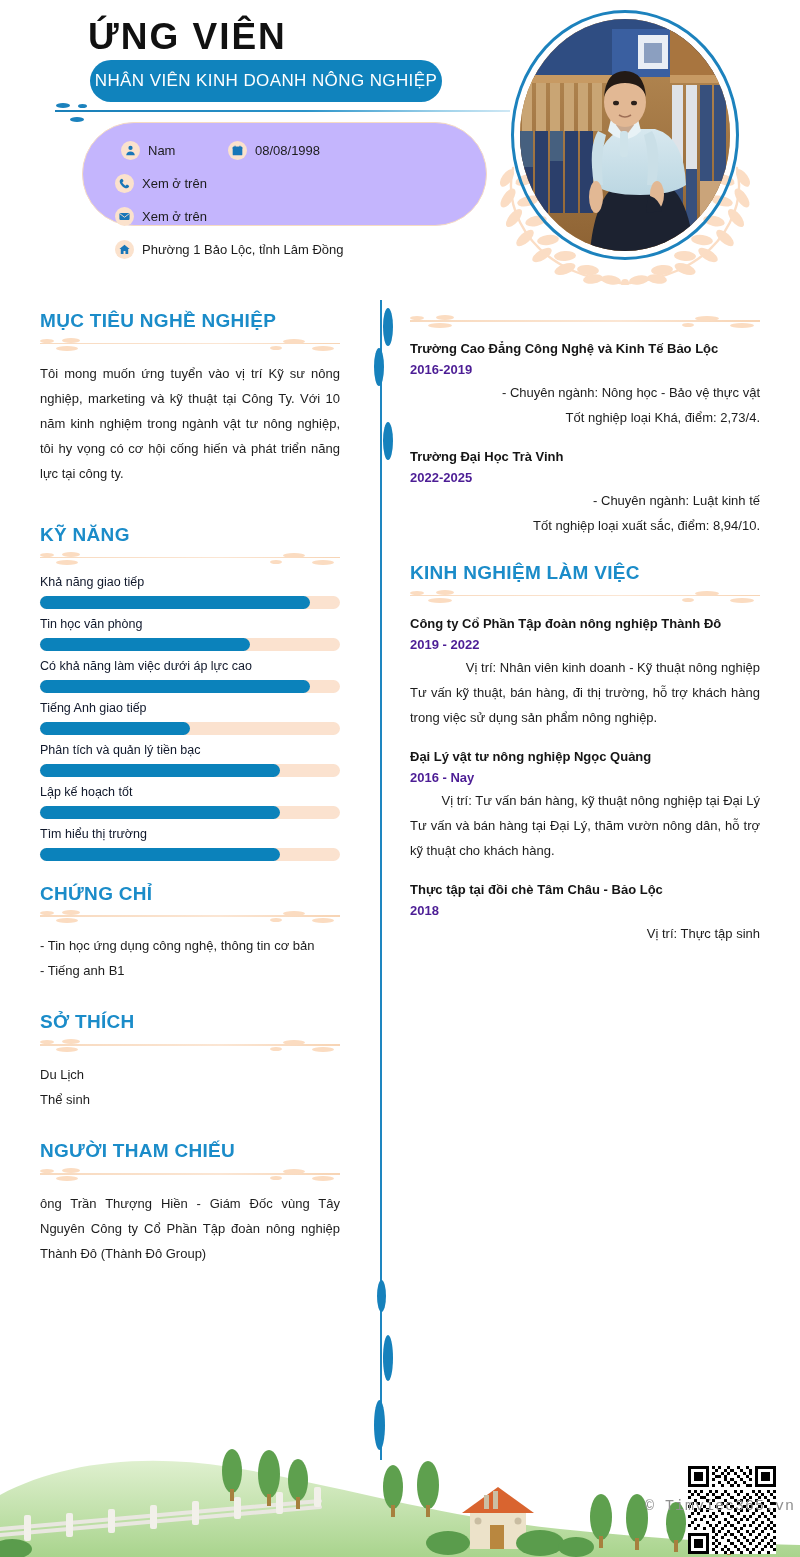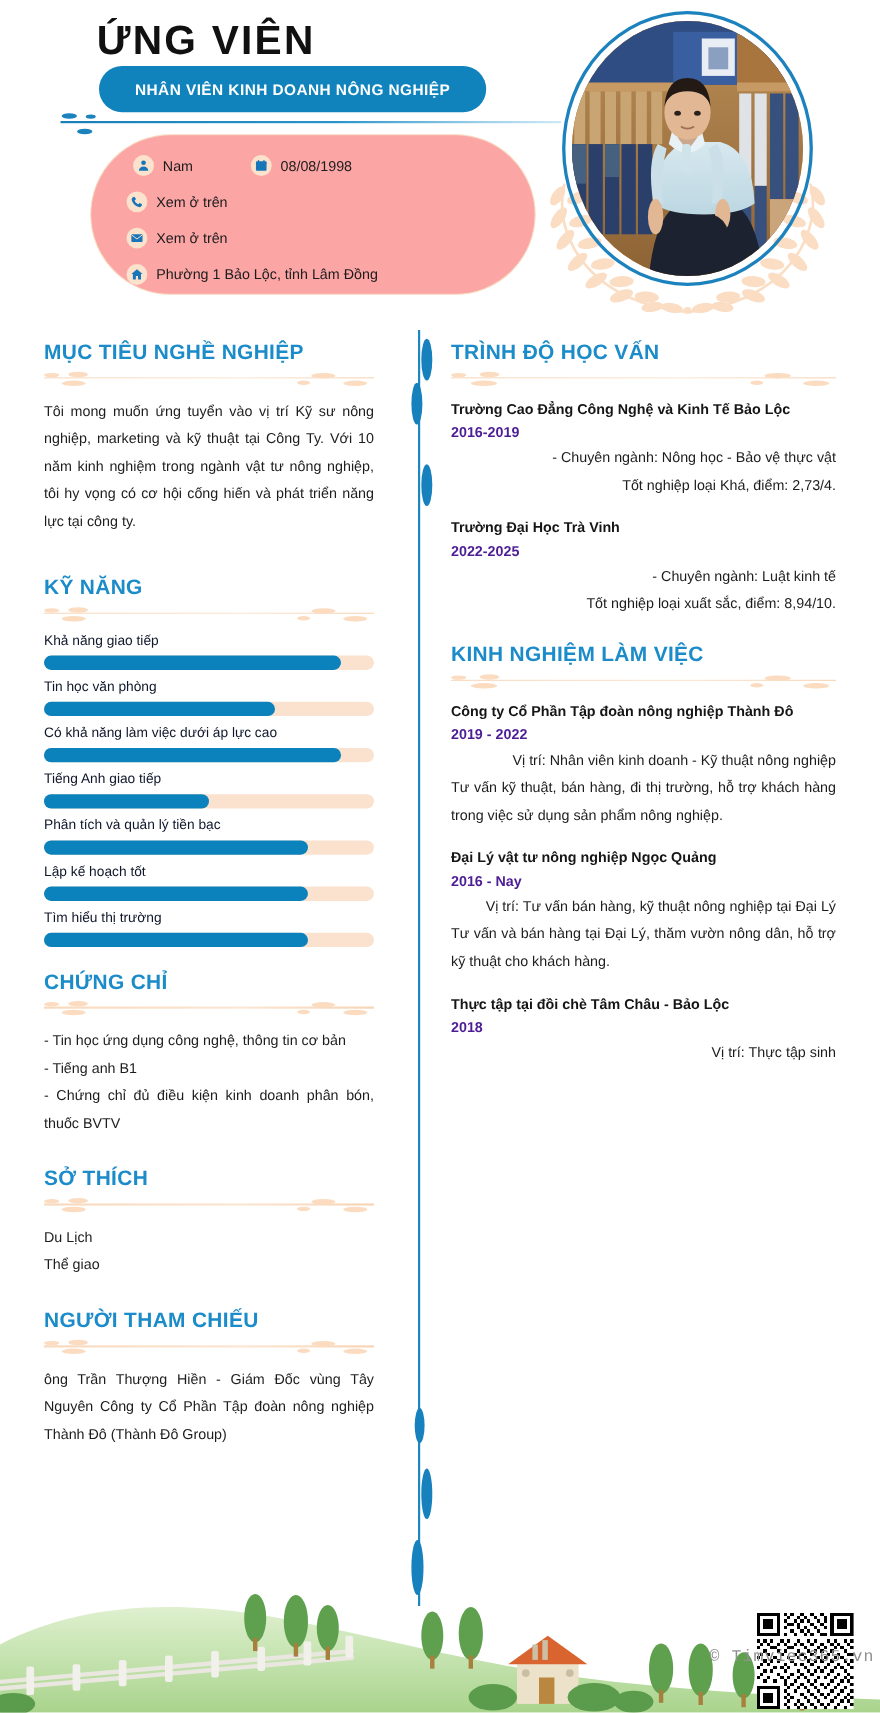--- a/index.html
+++ b/index.html
@@ -16,35 +16,35 @@
   .title-name {
     position: absolute; left: 88px; top: 16px;
     font-size: 37px; font-weight: 700; letter-spacing: 2px;
     color: #111111; font-family: "Liberation Sans", sans-serif;
   }
   .title-badge {
     position: absolute; left: 90px; top: 60px;
     width: 352px; height: 42px; border-radius: 21px;
     background: #1083bd; color: #ffffff;
     display: flex; align-items: center; justify-content: center;
-    font-size: 14px; font-weight: 700; letter-spacing: 0.4px;
+    font-size: 17px; font-weight: 400; letter-spacing: 0.4px;
   }
   .hdr-rule {
     position: absolute; left: 55px; top: 110px; width: 455px; height: 2px;
     background: linear-gradient(to right, #1a7fb8 0%, #2a93c9 55%, #9fd2ea 85%, #cfe8f5 100%);
   }
   .hdr-dot { position: absolute; background: #1b82bd; border-radius: 50%; }
   .d1 { left: 56px; top: 103px;  width: 14px; height: 5px; }
   .d2 { left: 78px; top: 104px;  width: 9px;  height: 4px; }
   .d3 { left: 70px; top: 117px;  width: 14px; height: 5px; }
 
   .contact-box {
     position: absolute; left: 82px; top: 122px;
-    width: 405px; height: 146px;
-    border: 1.6px solid #f6dbc2; border-radius: 73px; background: #fca5a5;
+    width: 405px; height: 104px;
+    border: 1.6px solid #f6dbc2; border-radius: 73px; background: #c4b5fd;
   }
   .c-row { position: absolute; display: flex; align-items: center; gap: 8px; }
   .c-ico {
     width: 19px; height: 19px; border-radius: 50%;
     background: #fbe2cd; color: #1876b8;
     display: flex; align-items: center; justify-content: center;
     flex: none;
   }
   .c-ico svg { width: 11px; height: 11px; display: block; }
   .c-txt { font-size: 13px; color: #1c1c1c; white-space: nowrap; }
@@ -382,38 +382,37 @@
         <i style="left:0px;  top:2px; width:14px; height:4px;"></i>
         <i style="left:22px; top:1px; width:18px; height:5px;"></i>
         <i style="left:16px; top:9px; width:22px; height:5px;"></i>
         <i style="left:243px;top:2px; width:22px; height:5px;"></i>
         <i style="left:230px;top:9px; width:12px; height:4px;"></i>
         <i style="left:272px;top:9px; width:22px; height:5px;"></i>
       </div>
       <div id="cert-list">
           <p class="body-txt">- Tin học ứng dụng công nghệ, thông tin cơ bản</p>
           <p class="body-txt">- Tiếng anh B1</p>
-          <p class="body-txt">- Chứng chỉ đủ điều kiện kinh doanh phân bón, thuốc BVTV</p>
         </div>
     </section>
 
     <section style="margin-top:28px;">
       <h2 class="sec">SỞ THÍCH</h2>
       <div class="sec-rule">
         <span class="ln"></span>
         <i style="left:0px;  top:2px; width:14px; height:4px;"></i>
         <i style="left:22px; top:1px; width:18px; height:5px;"></i>
         <i style="left:16px; top:9px; width:22px; height:5px;"></i>
         <i style="left:243px;top:2px; width:22px; height:5px;"></i>
         <i style="left:230px;top:9px; width:12px; height:4px;"></i>
         <i style="left:272px;top:9px; width:22px; height:5px;"></i>
       </div>
       <div id="hobby-list">
           <p class="body-txt left">Du Lịch</p>
-          <p class="body-txt left">Thể giao</p>
+          <p class="body-txt left">Thể sinh</p>
         </div>
     </section>
 
     <section style="margin-top:28px;">
       <h2 class="sec">NGƯỜI THAM CHIẾU</h2>
       <div class="sec-rule">
         <span class="ln"></span>
         <i style="left:0px;  top:2px; width:14px; height:4px;"></i>
         <i style="left:22px; top:1px; width:18px; height:5px;"></i>
         <i style="left:16px; top:9px; width:22px; height:5px;"></i>
@@ -421,21 +420,20 @@
         <i style="left:230px;top:9px; width:12px; height:4px;"></i>
         <i style="left:272px;top:9px; width:22px; height:5px;"></i>
       </div>
       <p class="body-txt">ông Trần Thượng Hiền - Giám Đốc vùng Tây Nguyên Công ty Cổ Phần Tập đoàn nông nghiệp Thành Đô (Thành Đô Group)</p>
     </section>
   </div>
 
   <div class="col-right">
 
     <section>
-      <h2 class="sec">TRÌNH ĐỘ HỌC VẤN</h2>
       <div class="sec-rule">
         <span class="ln"></span>
         <i style="left:0px;  top:2px; width:14px; height:4px;"></i>
         <i style="left:26px; top:1px; width:18px; height:5px;"></i>
         <i style="left:18px; top:9px; width:24px; height:5px;"></i>
         <i style="left:285px;top:2px; width:24px; height:5px;"></i>
         <i style="left:272px;top:9px; width:12px; height:4px;"></i>
         <i style="left:320px;top:9px; width:24px; height:5px;"></i>
       </div>
       <div id="edu-list">

